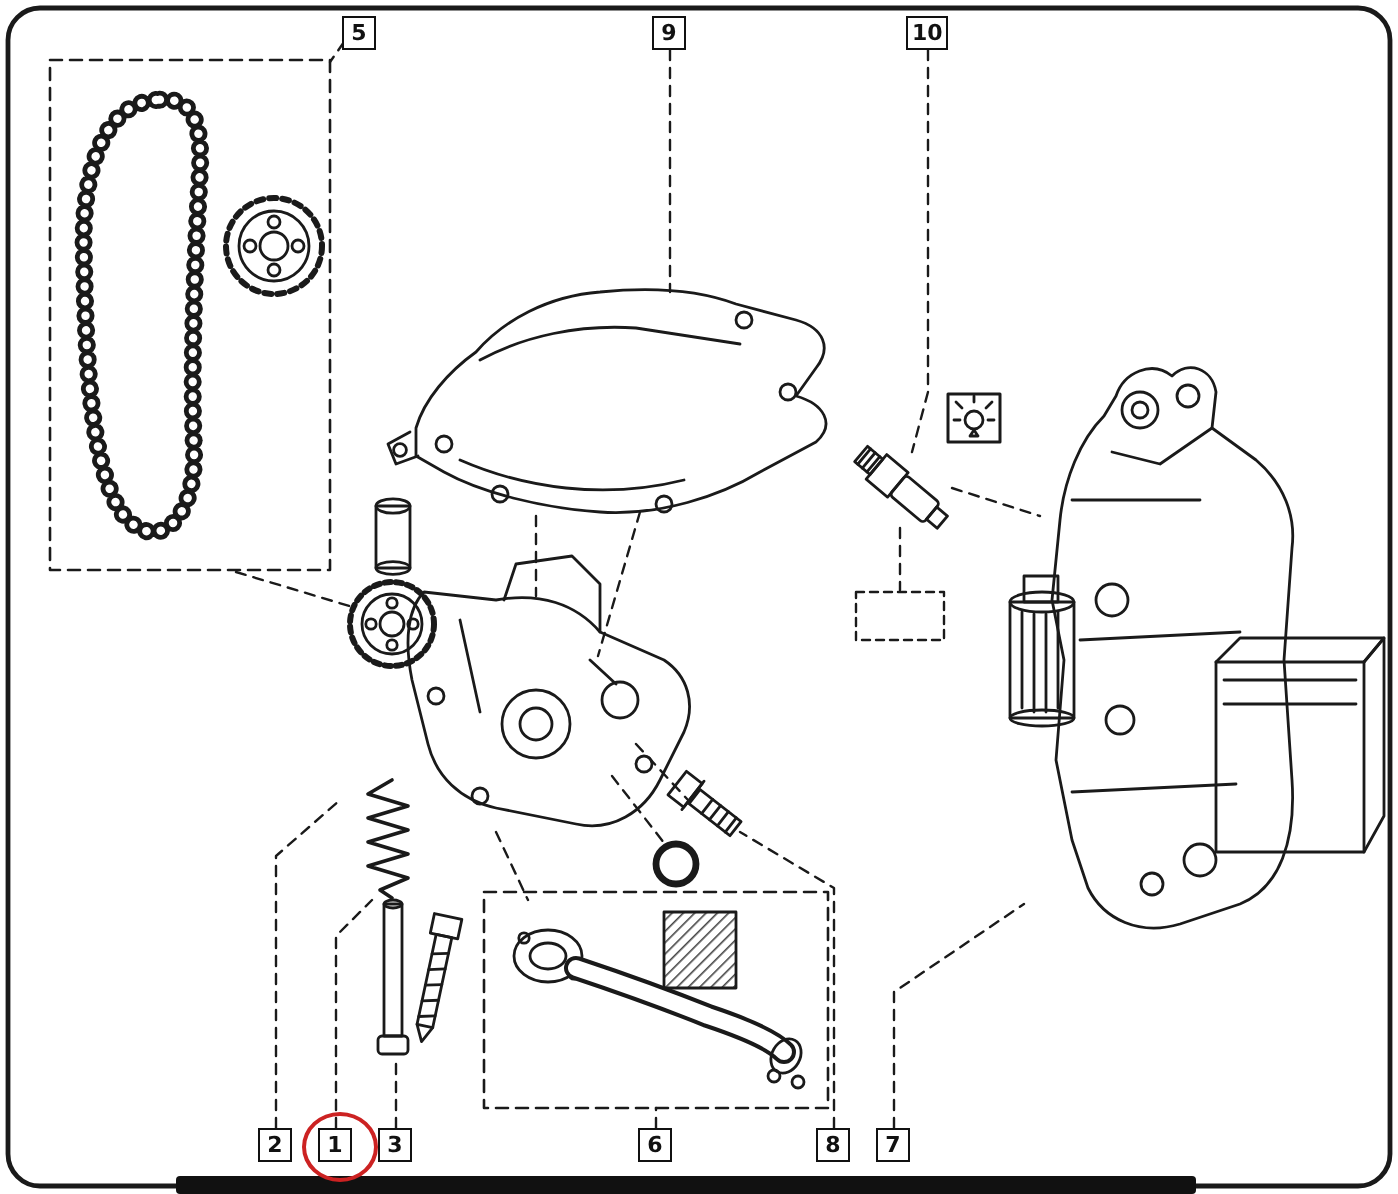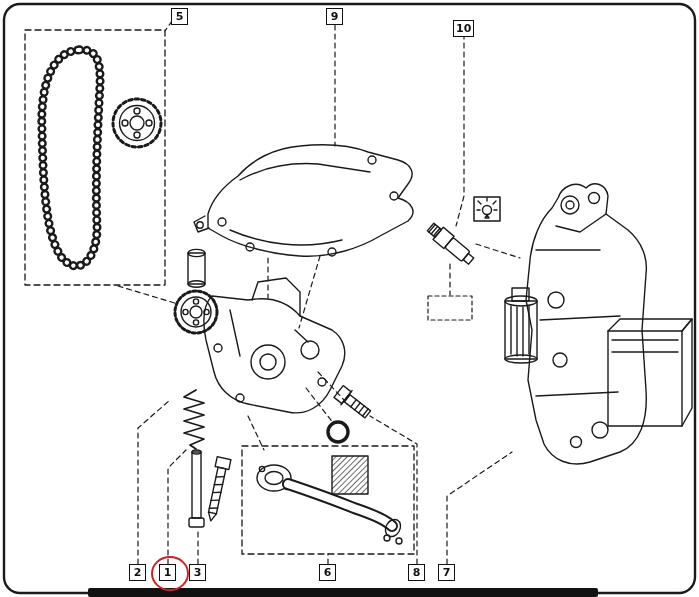--- a/index.html
+++ b/index.html
@@ -208,21 +208,21 @@
       <path d="M 288,484 C 312,492 334,500 354,508 C 372,514 386,520 392,526" stroke="#ffffff" stroke-width="8"></path>
       <ellipse cx="393" cy="528" rx="7" ry="9" transform="rotate(30 393 528)"></ellipse>
       <circle cx="387" cy="538" r="3"></circle>
       <circle cx="399" cy="541" r="3"></circle>
       <rect x="332" y="456" width="36" height="38" fill="url(#hatch)"></rect>
     </g>
   </svg>
 
   <div class="callout" style="left:171px;top:8px;">5</div>
   <div class="callout" style="left:326px;top:8px;">9</div>
-  <div class="callout" style="left:453px;top:8px;margin-top:12px;">10</div>
+  <div class="callout" style="left:453px;top:8px;">10</div>
 
   <div class="callout" style="left:129px;top:564px;">2</div>
   <div class="callout" style="left:159px;top:564px;">1</div>
   <div class="callout" style="left:189px;top:564px;">3</div>
   <div class="callout" style="left:319px;top:564px;">6</div>
   <div class="callout" style="left:408px;top:564px;">8</div>
   <div class="callout" style="left:438px;top:564px;">7</div>
 
   <div class="highlight-ring"></div>
 

